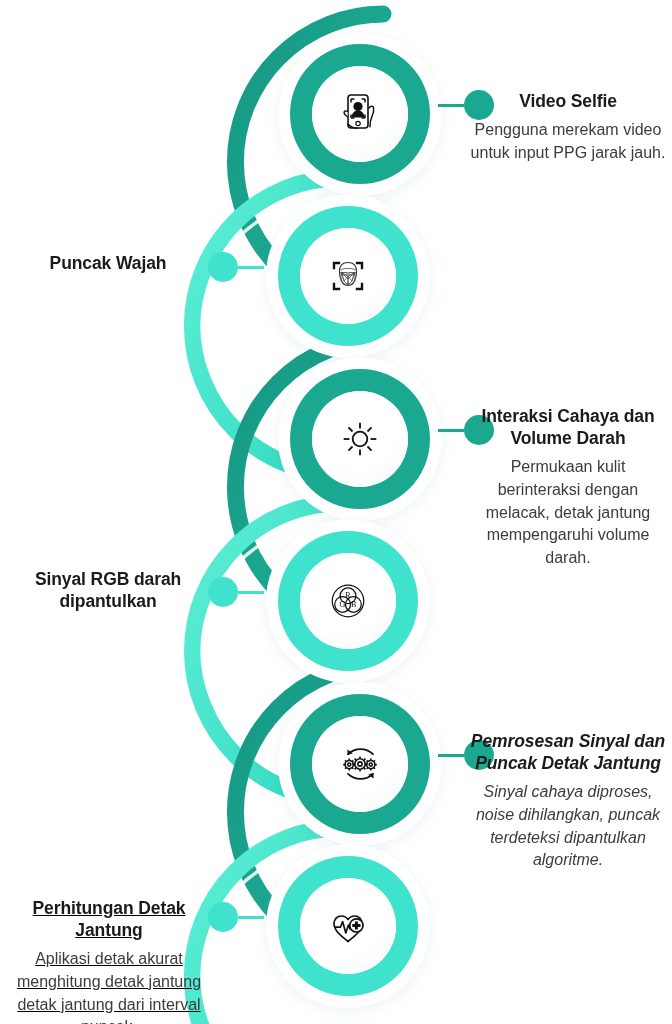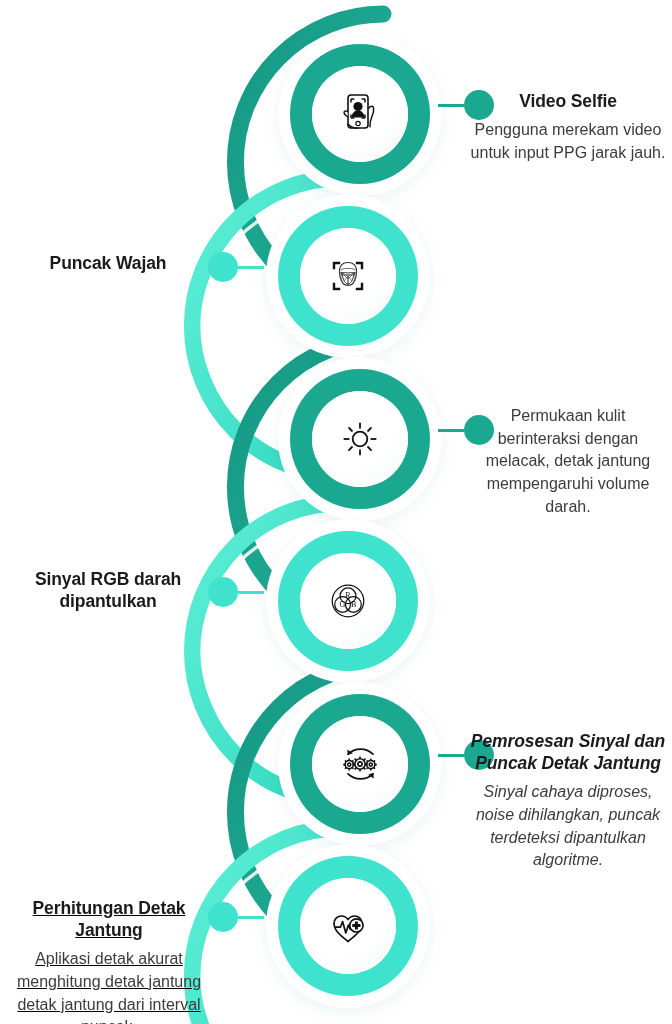--- a/index.html
+++ b/index.html
@@ -167,20 +167,21 @@
             <path d="M18.2 33.8L14 38"></path>
         </g>
       </svg>
     </div>
   </div>
   <div class="connector" style="left:438px;top:415px;">
     <div class="conn-line" style="background:#1AA890;"></div>
     <div class="conn-dot" style="background:#1AA890;"></div>
   </div>
   <div class="textblock align-center" style="left:470px;top:405px;width:196px;">
+    <h3 class="tb-title">Interaksi Cahaya dan Volume Darah</h3>
     <p class="tb-desc">Permukaan kulit berinteraksi dengan melacak, detak jantung mempengaruhi volume darah.</p>
   </div>
 
   <div class="node" style="left:266px;top:519px;">
     <div class="halo"></div>
     <div class="ring" style="background:#3FE3CD;"></div>
     <div class="inner">
       <svg width="50" height="50" viewBox="0 0 52 52">
         <circle cx="26" cy="26" r="16.4" fill="none" stroke="#111" stroke-width="1.3"></circle>
         <circle cx="26" cy="20.6" r="8.2" fill="none" stroke="#111" stroke-width="1.3"></circle>

